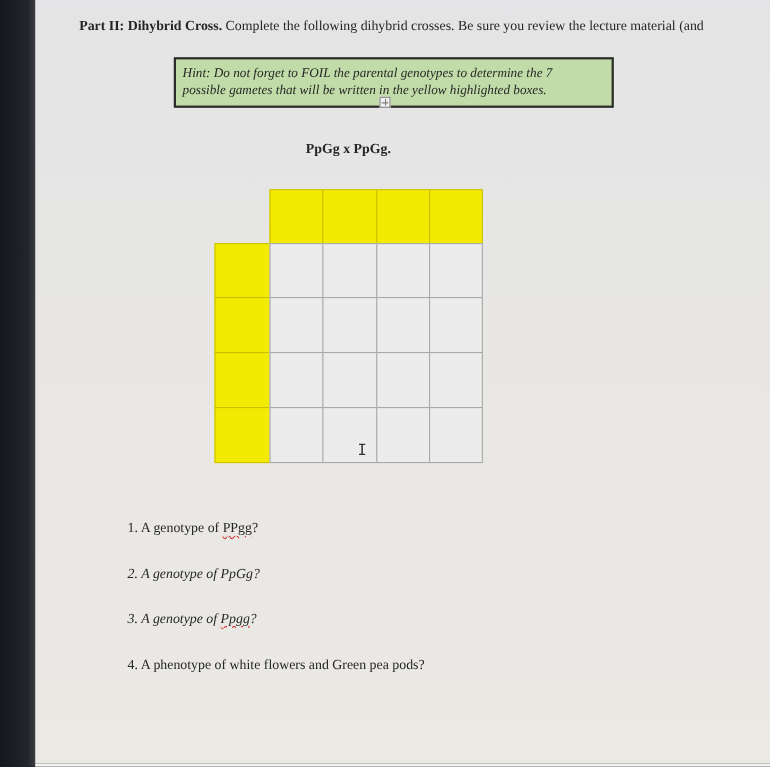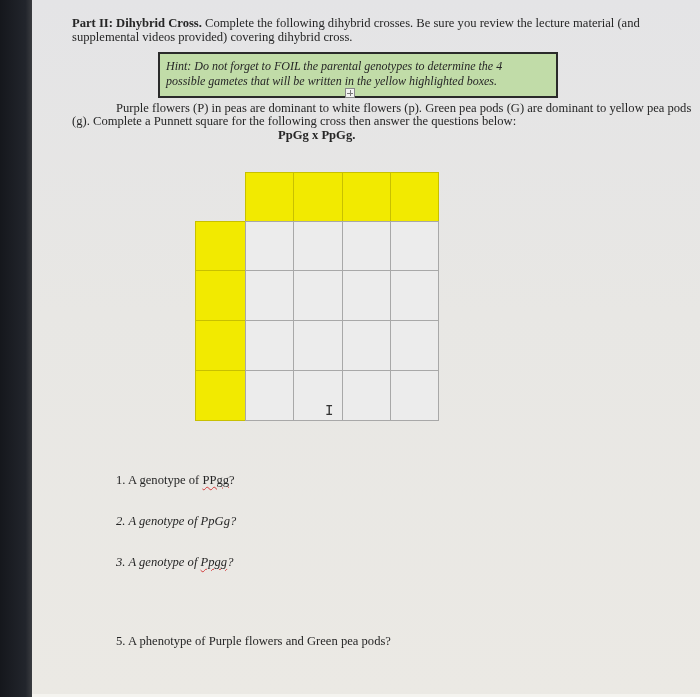--- a/index.html
+++ b/index.html
@@ -48,30 +48,27 @@
   </style>
 </head>
 <body>
 
 <div class="bezel"></div>
 <div class="page">
 
   <div class="t" style="left:40px; top:16px;">
     <span class="b">Part II: Dihybrid Cross.</span><span> Complete the following dihybrid crosses. Be sure you review the lecture material (and</span>
   </div>
-  <div class="t" style="left:40px; top:30px;">supplemental videos provided) covering dihybrid cross.</div>
 
   <div class="hint-box" style="left:126px;">
-    <div class="hint-text" style="top:5px;">Hint: Do not forget to FOIL the parental genotypes to determine the 4</div>
+    <div class="hint-text" style="top:5px;">Hint: Do not forget to FOIL the parental genotypes to determine the 7</div>
     <div class="hint-text" style="top:20px;">possible gametes that will be written in the yellow highlighted boxes.</div>
   </div>
   <div class="handle" style="left:313px;"></div>
 
-  <div class="t" style="left:84px; top:101px;">Purple flowers (P) in peas are dominant to white flowers (p). Green pea pods (G) are dominant to yellow pea pods</div>
-  <div class="t" style="left:40px; top:114px;">(g). Complete a Punnett square for the following cross then answer the questions below:</div>
   <div class="t b" style="left:246px; top:128px;font-family:Liberation Serif, serif;">PpGg x PpGg.</div>
 
   <div class="grid" style="left:163px;">
 
     <div class="cell yellow" style="left:50px; top:0; width:49px; height:50px;"></div>
     <div class="cell yellow" style="left:98px; top:0; width:50px; height:50px;"></div>
     <div class="cell yellow" style="left:147px; top:0; width:49px; height:50px;"></div>
     <div class="cell yellow" style="left:195px; top:0; width:49px; height:50px;"></div>
 
     <div class="cell yellow" style="left:0; top:49px; width:51px; height:50px;"></div>
@@ -108,18 +105,18 @@
     <span>A genotype of </span><span class="squiggle">PPgg</span><span>?</span>
   </div>
   <div class="t" style="left:84px; top:514px;font-style:italic;">
     <span>2.</span>
     <span>A genotype of </span><span>PpGg</span><span>?</span>
   </div>
   <div class="t" style="left:84px; top:555px;font-style:italic;">
     <span>3.</span>
     <span>A genotype of </span><span class="squiggle">Ppgg</span><span>?</span>
   </div>
-  <div class="t" style="left:84px; top:634px;">
-    <span>5.</span>
-    <span>A phenotype of Purple flowers and Green pea pods</span><span>?</span>
+  <div class="t" style="left:84px; top:597px;">
+    <span>4.</span>
+    <span>A phenotype of white flowers and Green pea pods</span><span>?</span>
   </div>
 </div>
 <div class="bottom-strip"></div>
 
 </body></html>

